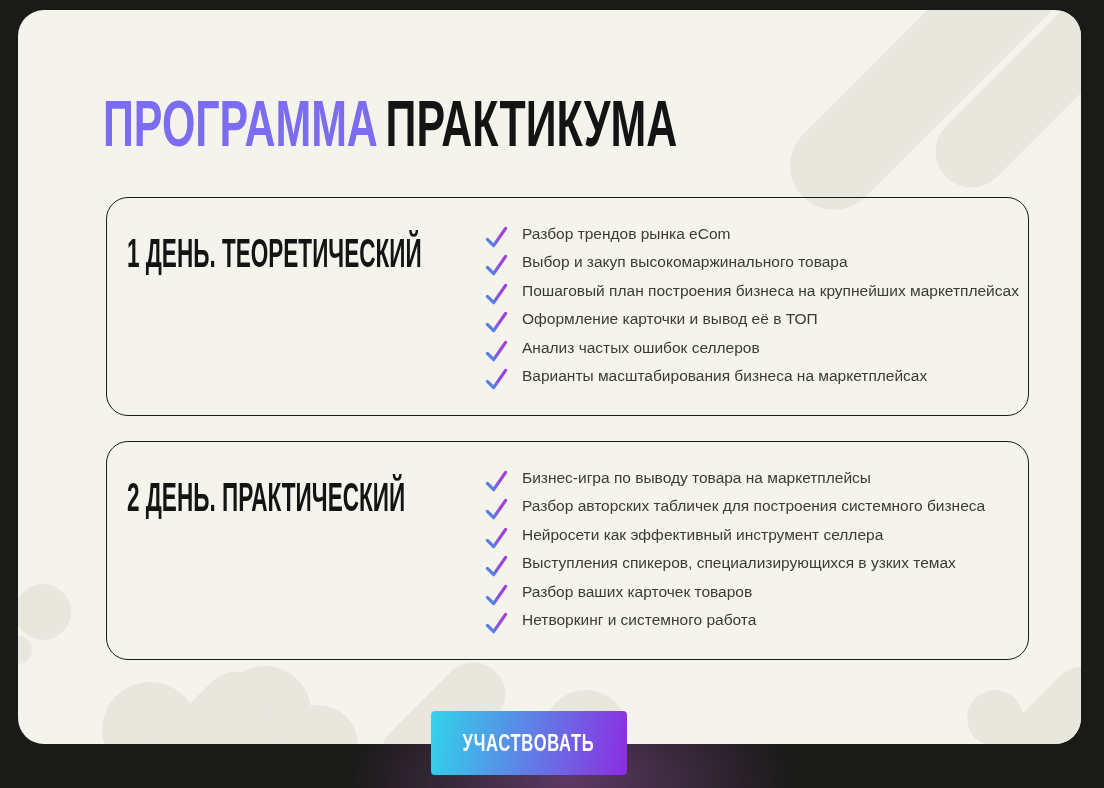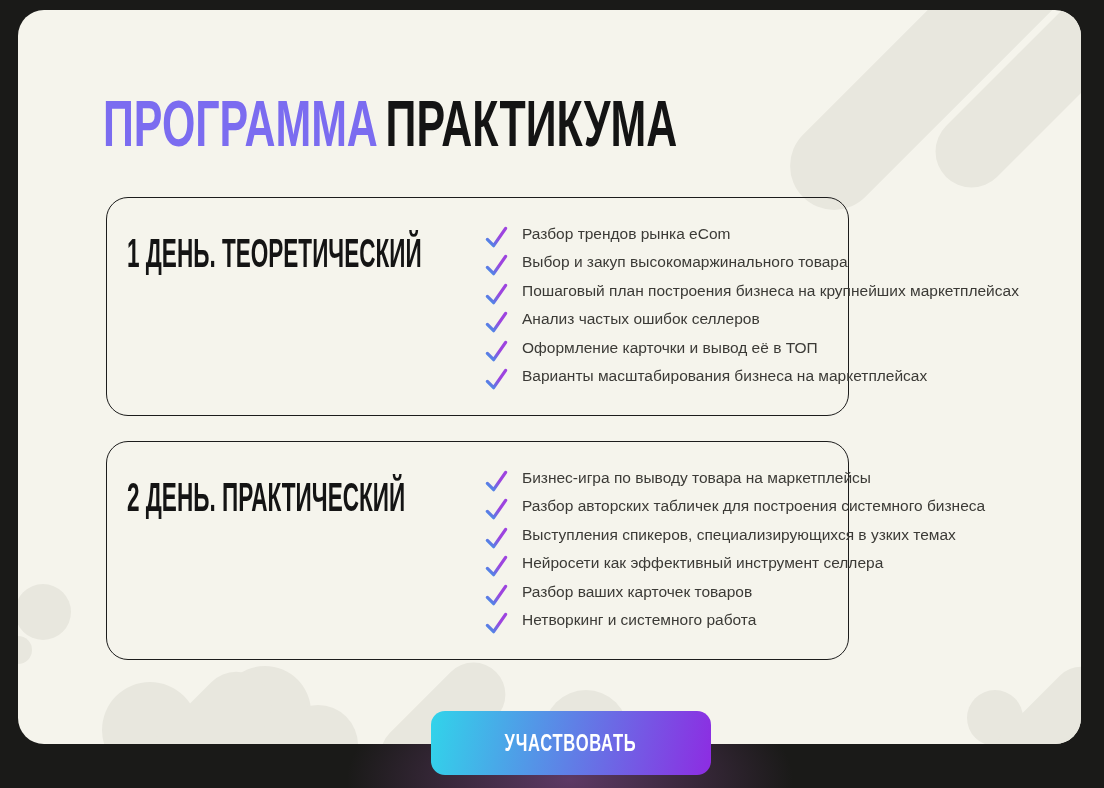--- a/index.html
+++ b/index.html
@@ -21,37 +21,37 @@
 
   .deco{position:absolute;background:var(--deco);}
   .cap{border-radius:999px;transform:rotate(-45deg);}
   .cir{border-radius:50%;}
 
   .title{position:absolute;left:85px;top:81px;margin:0;font-size:65px;font-weight:bold;
          line-height:1;white-space:nowrap;color:var(--heading);}
   .t-inner{display:inline-block;transform:scaleX(0.66);transform-origin:0 50%;}
   .title .accent{color:var(--accent);margin-right:0.18em;}
 
-  .card{position:absolute;left:88px;width:743px;height:219px;
+  .card{position:absolute;left:88px;width:923px;height:219px;
         border:1.5px solid var(--card_border);border-radius:22px;}
   .card1{top:187px;} .card2{top:431px;}
 
   .card-left{position:absolute;left:20px;top:0;width:345px;}
   .card-title{margin:35px 0 0;font-size:41px;font-weight:bold;line-height:1;
               white-space:nowrap;color:var(--heading);}
   .ct-inner{display:inline-block;transform:scaleX(0.55);transform-origin:0 50%;}
   .card-desc{margin:7px 0 0;font-size:18.5px;line-height:30px;color:var(--muted_text);}
 
   .checklist{position:absolute;left:377px;top:27px;right:8px;margin:0;padding:0;list-style:none;}
   .checklist li{display:flex;align-items:flex-start;height:28.4px;font-size:15.5px;
                 color:var(--body_text);white-space:nowrap;}
   .check{width:25px;height:25px;flex:0 0 25px;margin-right:13px;}
 
-  .cta{position:absolute;left:431px;top:711px;width:280px;height:64px;border:none;
-       border-radius:14px;background:linear-gradient(100deg,var(--button_start),var(--button_end));
+  .cta{position:absolute;left:431px;top:711px;width:196px;height:64px;border:none;
+       border-radius:4px;background:linear-gradient(100deg,var(--button_start),var(--button_end));
        color:var(--button_text);font-family:inherit;font-weight:bold;font-size:23px;
        letter-spacing:1px;display:flex;align-items:center;justify-content:center;cursor:pointer;}
   .cta-inner{display:inline-block;transform:scaleX(0.72);white-space:nowrap;}
 </style>
 </head>
 <body>
 
 <svg width="0" height="0" style="position:absolute" aria-hidden="true">
   <defs>
     <linearGradient id="ckgrad" x1="0" y1="1" x2="1" y2="0">
@@ -107,27 +107,27 @@
         <li>
           <svg class="check" viewBox="0 0 26 26">
               <path d="M3.5 15 L10 21.5 L22.5 3.5" fill="none" stroke="url(#ckgrad)" stroke-width="3.4" stroke-linecap="round" stroke-linejoin="round"></path>
             </svg>
           <span>Пошаговый план построения бизнеса на крупнейших маркетплейсах</span>
         </li>
         <li>
           <svg class="check" viewBox="0 0 26 26">
               <path d="M3.5 15 L10 21.5 L22.5 3.5" fill="none" stroke="url(#ckgrad)" stroke-width="3.4" stroke-linecap="round" stroke-linejoin="round"></path>
             </svg>
-          <span>Анализ частых ошибок селлеров</span>
+          <span>Оформление карточки и вывод её в ТОП</span>
         </li>
         <li>
           <svg class="check" viewBox="0 0 26 26">
               <path d="M3.5 15 L10 21.5 L22.5 3.5" fill="none" stroke="url(#ckgrad)" stroke-width="3.4" stroke-linecap="round" stroke-linejoin="round"></path>
             </svg>
-          <span>Оформление карточки и вывод её в ТОП</span>
+          <span>Анализ частых ошибок селлеров</span>
         </li>
         <li>
           <svg class="check" viewBox="0 0 26 26">
               <path d="M3.5 15 L10 21.5 L22.5 3.5" fill="none" stroke="url(#ckgrad)" stroke-width="3.4" stroke-linecap="round" stroke-linejoin="round"></path>
             </svg>
           <span>Варианты масштабирования бизнеса на маркетплейсах</span>
         </li>
       </ul>
     </section>
 
@@ -147,27 +147,27 @@
         <li>
           <svg class="check" viewBox="0 0 26 26">
               <path d="M3.5 15 L10 21.5 L22.5 3.5" fill="none" stroke="url(#ckgrad)" stroke-width="3.4" stroke-linecap="round" stroke-linejoin="round"></path>
             </svg>
           <span>Разбор авторских табличек для построения системного бизнеса</span>
         </li>
         <li>
           <svg class="check" viewBox="0 0 26 26">
               <path d="M3.5 15 L10 21.5 L22.5 3.5" fill="none" stroke="url(#ckgrad)" stroke-width="3.4" stroke-linecap="round" stroke-linejoin="round"></path>
             </svg>
-          <span>Выступления спикеров, специализирующихся в узких темах</span>
+          <span>Нейросети как эффективный инструмент селлера</span>
         </li>
         <li>
           <svg class="check" viewBox="0 0 26 26">
               <path d="M3.5 15 L10 21.5 L22.5 3.5" fill="none" stroke="url(#ckgrad)" stroke-width="3.4" stroke-linecap="round" stroke-linejoin="round"></path>
             </svg>
-          <span>Нейросети как эффективный инструмент селлера</span>
+          <span>Выступления спикеров, специализирующихся в узких темах</span>
         </li>
         <li>
           <svg class="check" viewBox="0 0 26 26">
               <path d="M3.5 15 L10 21.5 L22.5 3.5" fill="none" stroke="url(#ckgrad)" stroke-width="3.4" stroke-linecap="round" stroke-linejoin="round"></path>
             </svg>
           <span>Разбор ваших карточек товаров</span>
         </li>
         <li>
           <svg class="check" viewBox="0 0 26 26">
               <path d="M3.5 15 L10 21.5 L22.5 3.5" fill="none" stroke="url(#ckgrad)" stroke-width="3.4" stroke-linecap="round" stroke-linejoin="round"></path>

